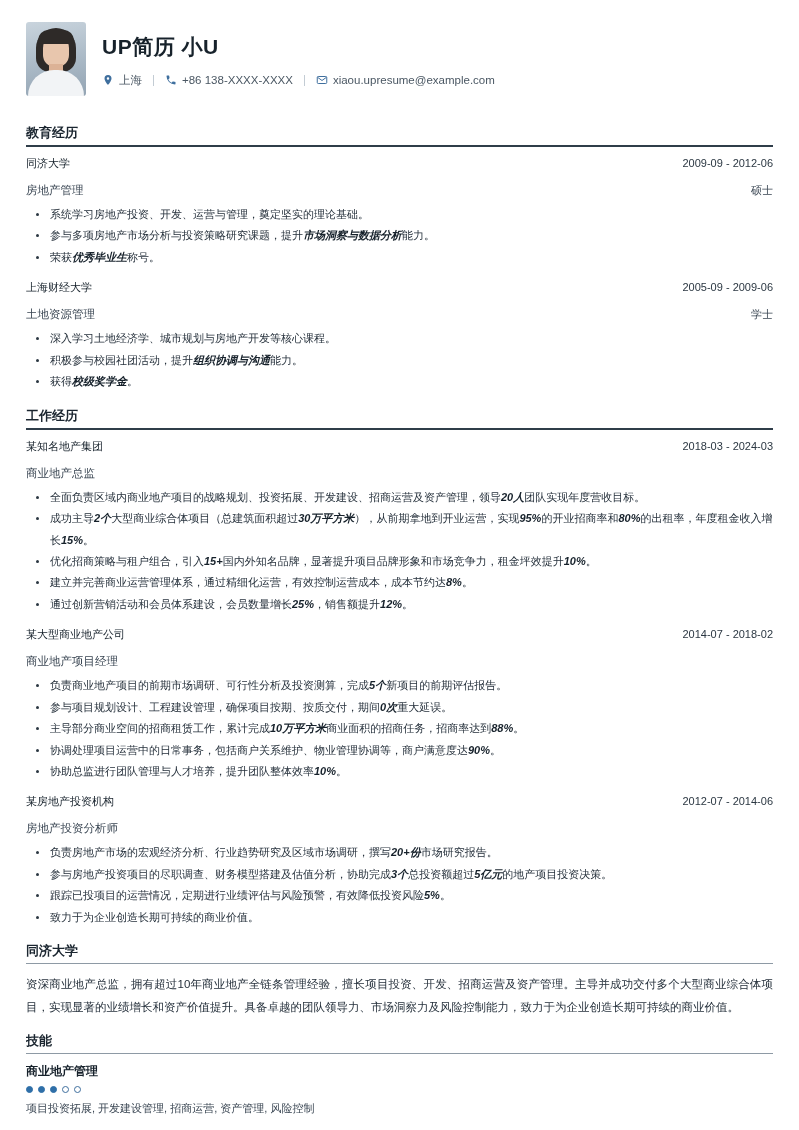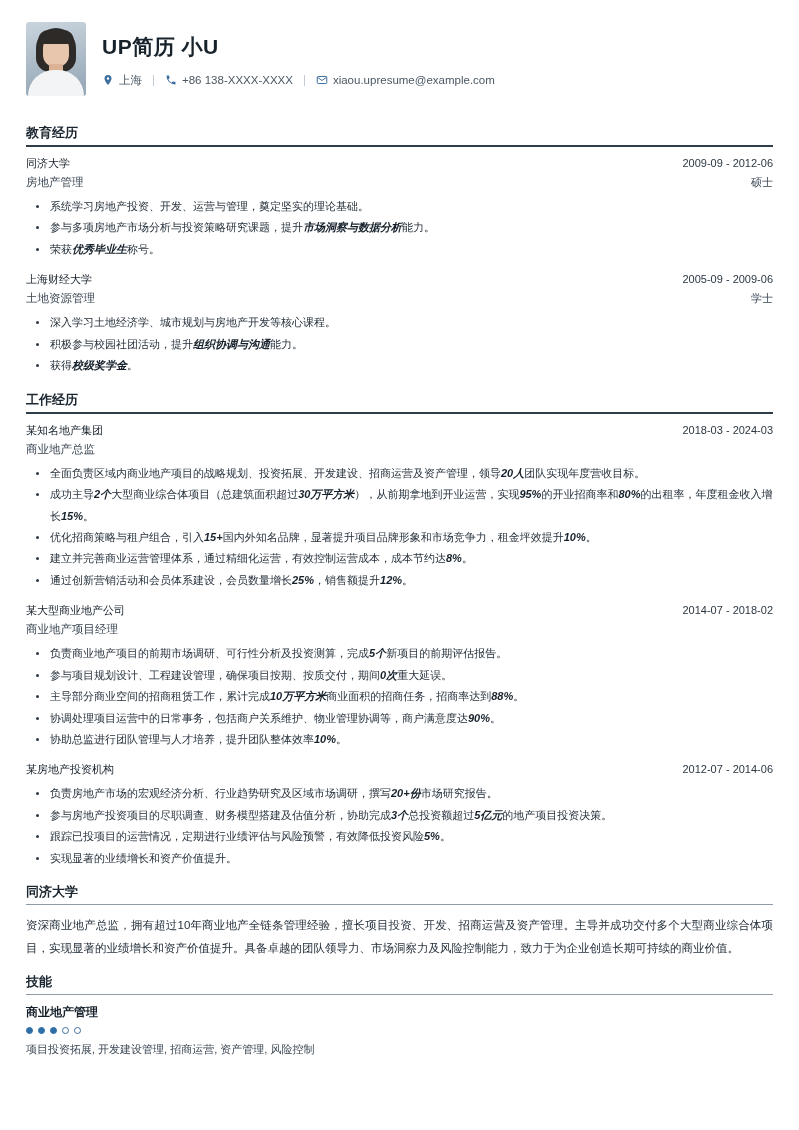--- a/index.html
+++ b/index.html
@@ -130,21 +130,21 @@
   }
   .date {
     font-size: 11px;
     color: #2b3views;
     color: #2b3742;
   }
   .entry-row2 {
     display: flex;
     justify-content: space-between;
     align-items: flex-end;
-    margin-top: 4px;
+    margin-top: 12px;
   }
   .role {
     font-size: 11.5px;
     color: #3a4653;
   }
   .degree {
     font-size: 11px;
     color: #3a4653;
   }
   ul.bullets {
@@ -321,25 +321,29 @@
             <li>主导部分商业空间的招商租赁工作，累计完成<b>10万平方米</b>商业面积的招商任务，招商率达到<b>88%</b>。</li>
             <li>协调处理项目运营中的日常事务，包括商户关系维护、物业管理协调等，商户满意度达<b>90%</b>。</li>
             <li>协助总监进行团队管理与人才培养，提升团队整体效率<b>10%</b>。</li>
           </ul>
         </div>
         <div class="entry">
           <div class="entry-row">
             <div class="org">某房地产投资机构</div>
             <div class="date">2012-07 - 2014-06</div>
           </div>
+          <div class="entry-row2">
+            <div class="role">房地产投资分析师</div>
+            <div class="degree"></div>
+          </div>
           <ul class="bullets">
             <li>负责房地产市场的宏观经济分析、行业趋势研究及区域市场调研，撰写<b>20+份</b>市场研究报告。</li>
             <li>参与房地产投资项目的尽职调查、财务模型搭建及估值分析，协助完成<b>3个</b>总投资额超过<b>5亿元</b>的地产项目投资决策。</li>
             <li>跟踪已投项目的运营情况，定期进行业绩评估与风险预警，有效降低投资风险<b>5%</b>。</li>
-            <li>实现显著的业绩增长和资产价值提升。</li>
+            <li>致力于为企业创造长期可持续的商业价值。</li>
           </ul>
         </div>
       </div>
   </div>
 
   <div class="section">
     <div class="section-title">同济大学</div>
     <div class="rule light"></div>
     <div class="summary">资深商业地产总监，拥有超过10年商业地产全链条管理经验，擅长项目投资、开发、招商运营及资产管理。主导并成功交付多个大型商业综合体项目，实现显著的业绩增长和资产价值提升。具备卓越的团队领导力、市场洞察力及风险控制能力，致力于为企业创造长期可持续的商业价值。</div>
   </div>

